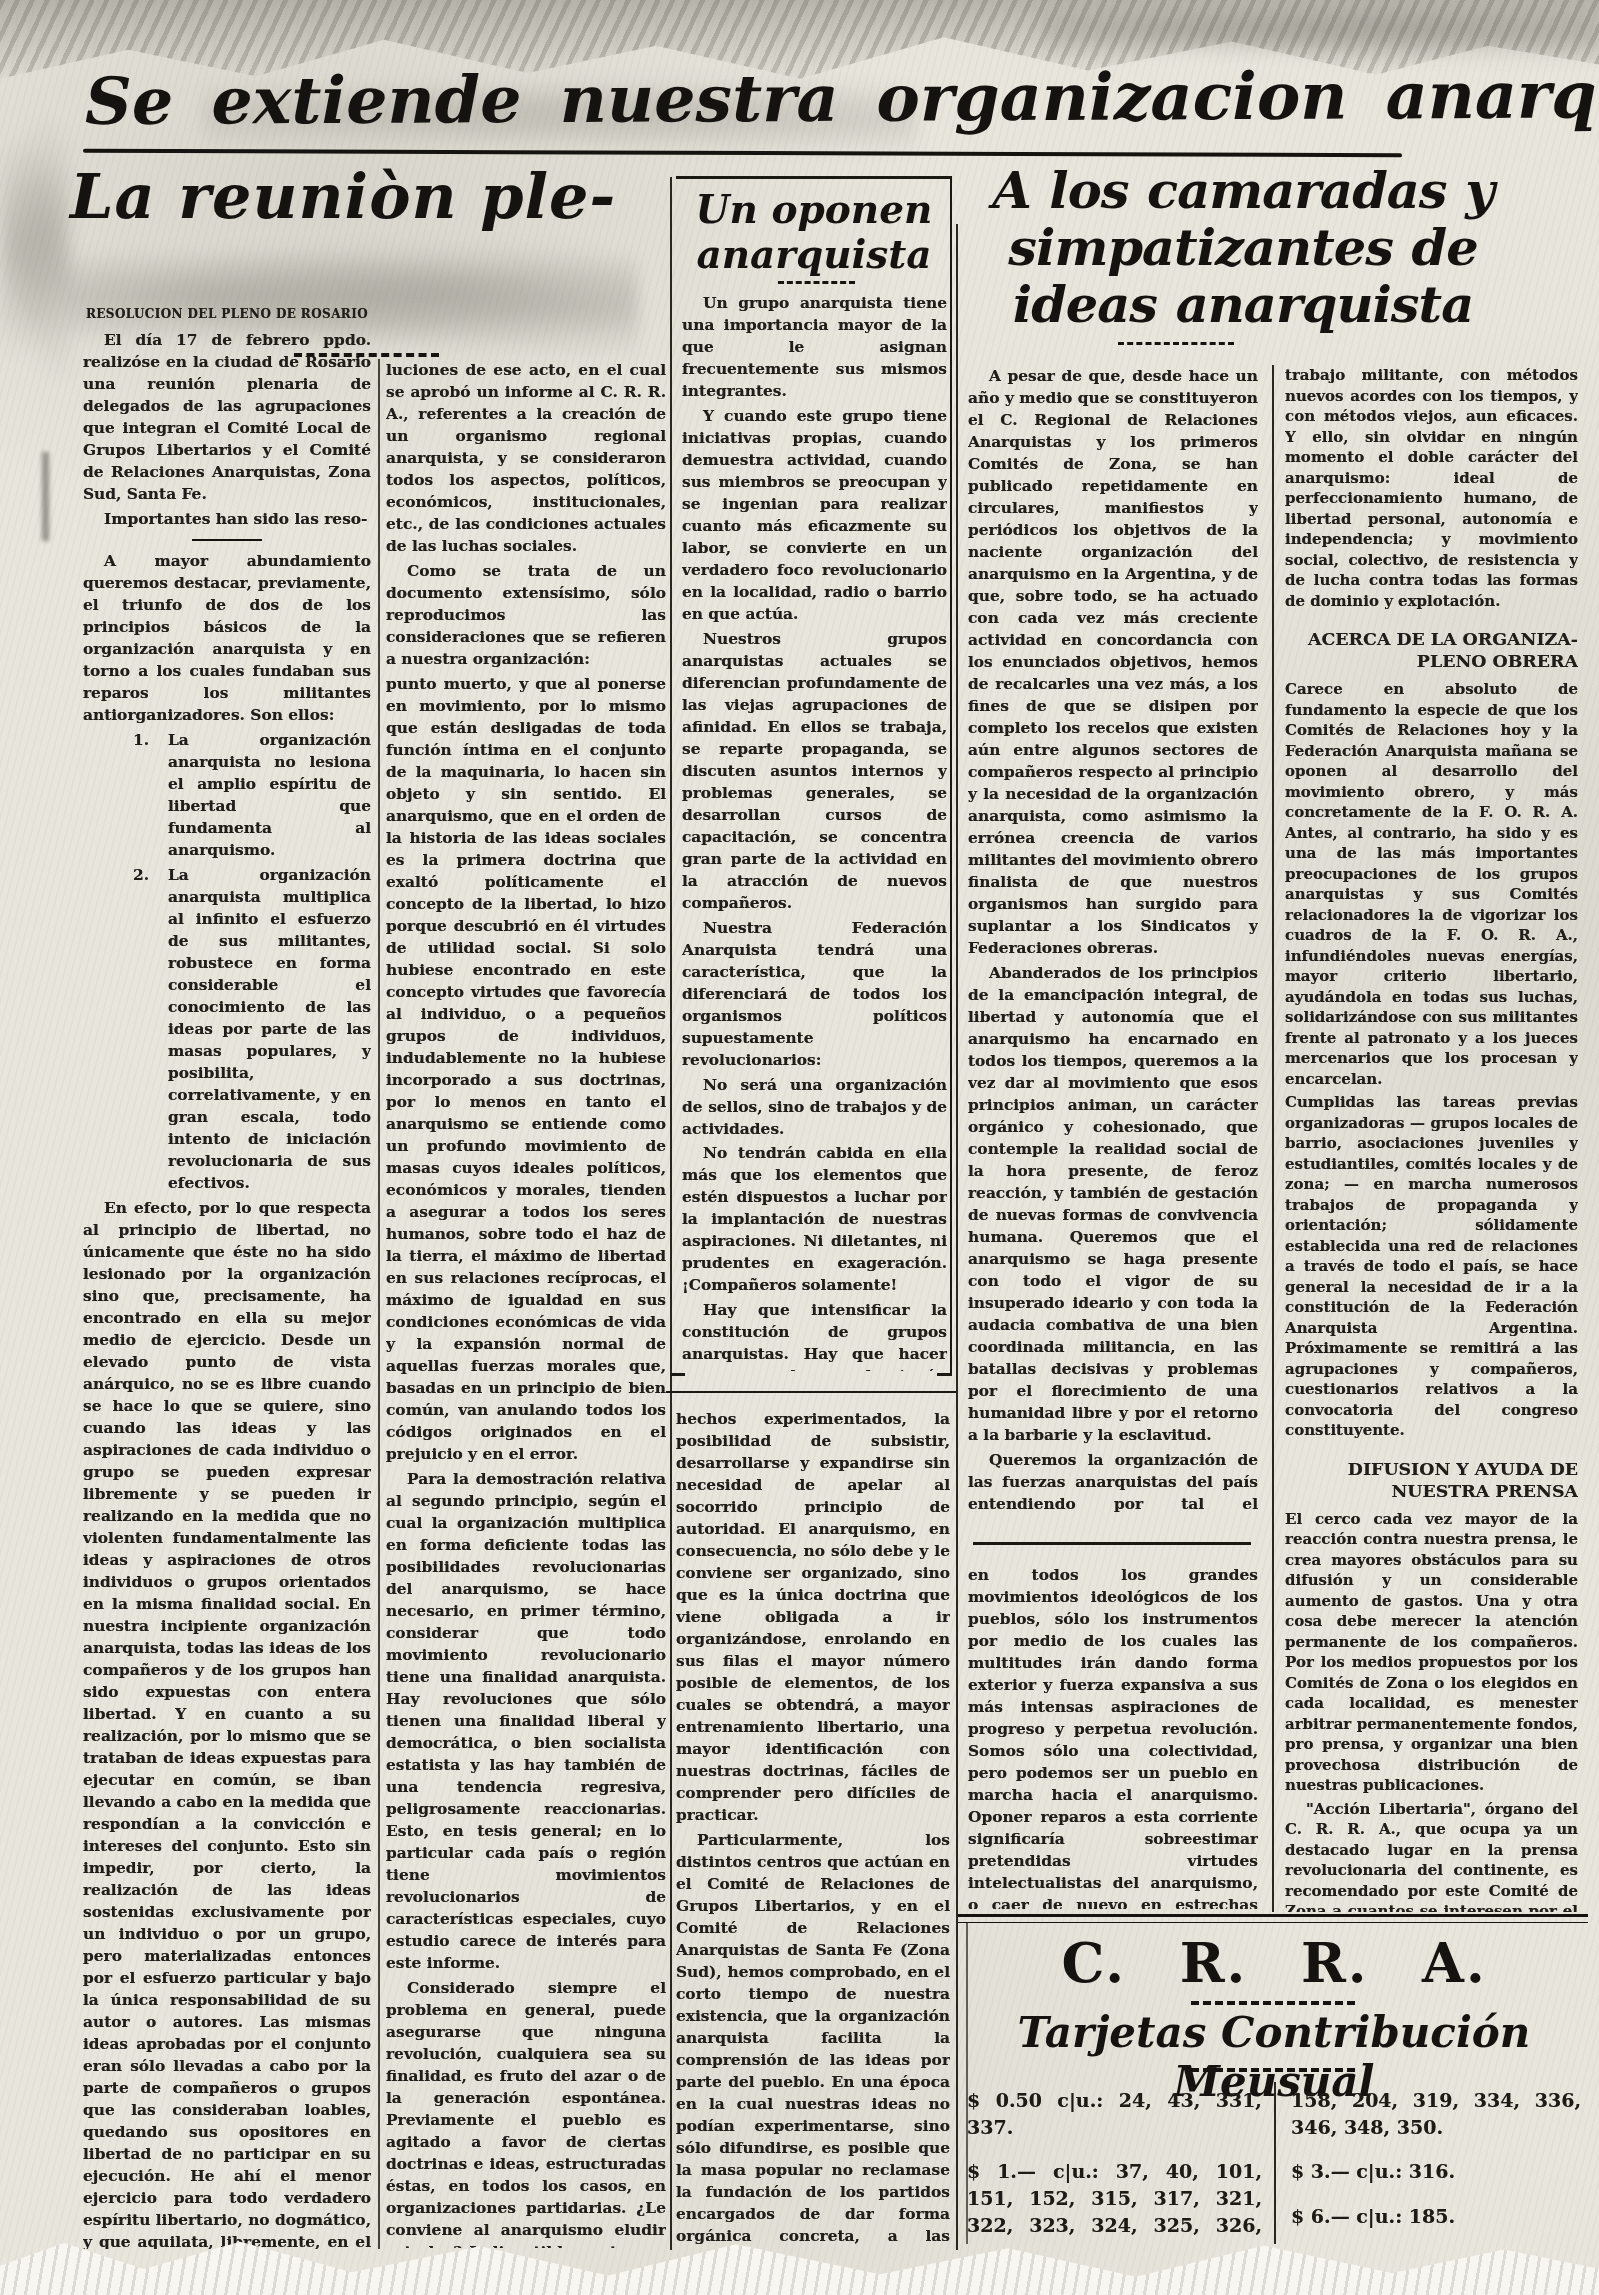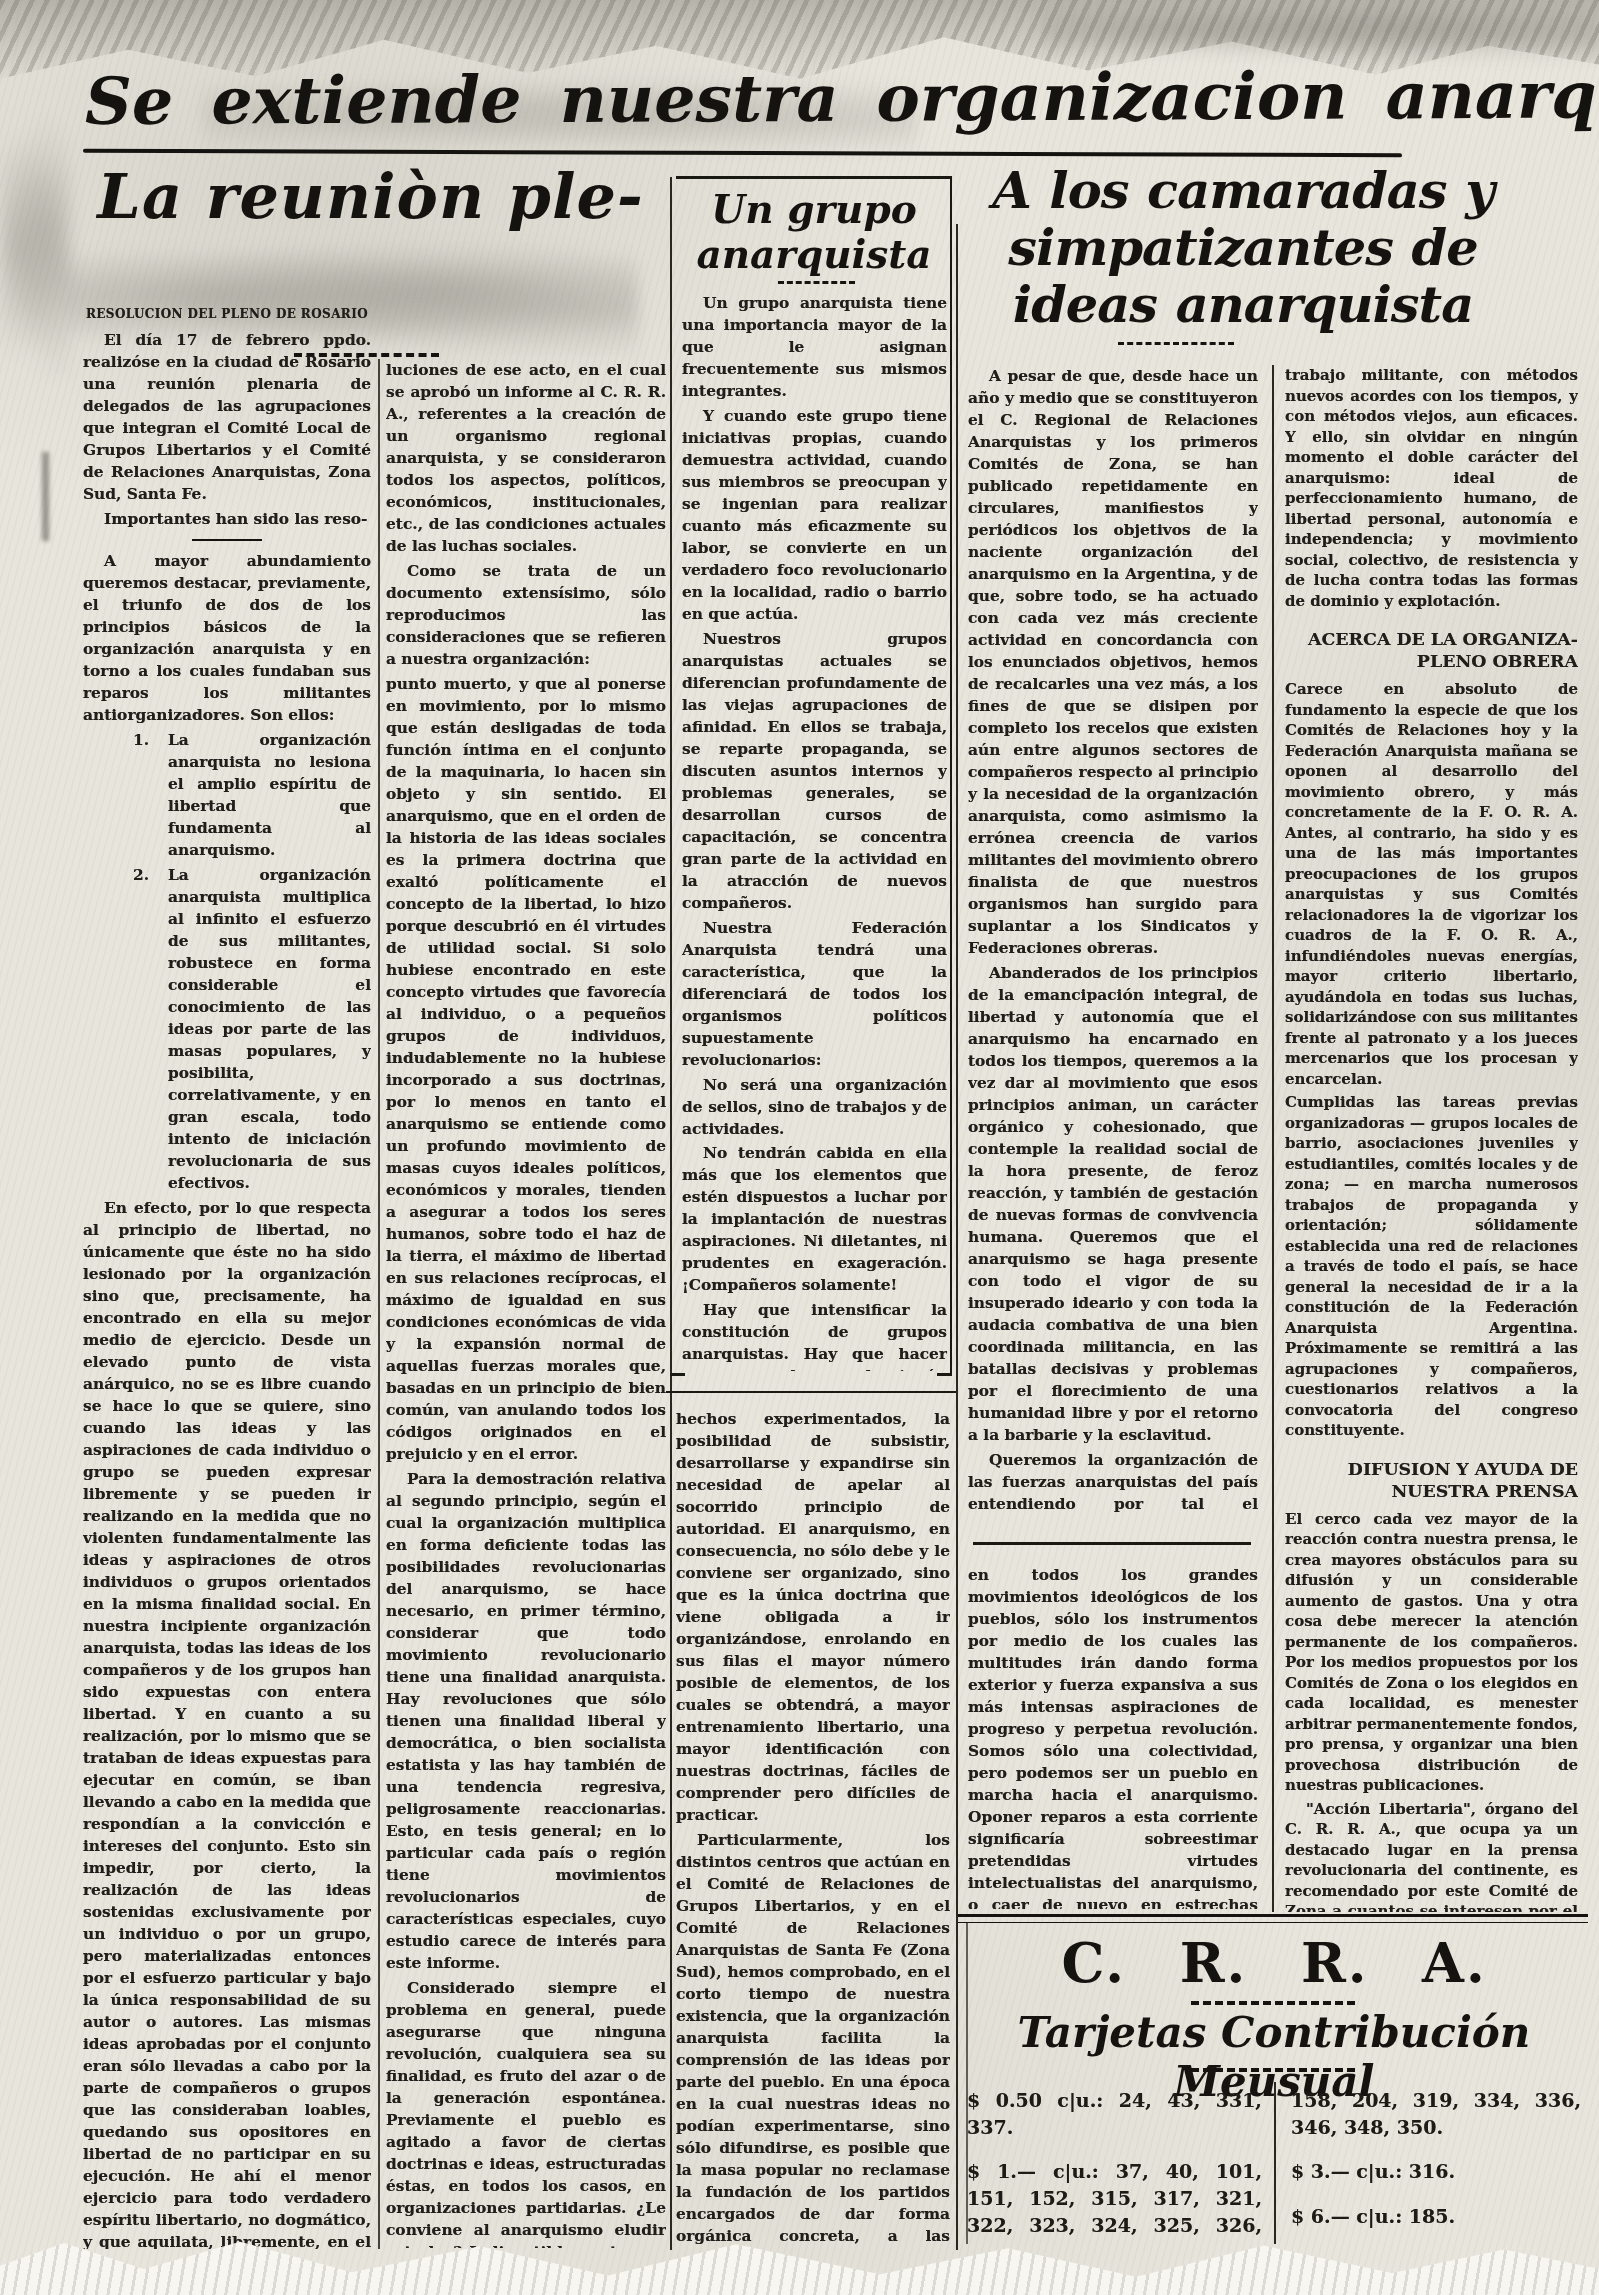--- a/index.html
+++ b/index.html
@@ -42,21 +42,21 @@
 
   .headline{
     position:absolute;left:85px;top:60px;width:1419px;margin:0;
     font-size:65px;font-weight:700;font-style:italic;white-space:nowrap;
     word-spacing:15.4px;letter-spacing:0;transform:rotate(-.25deg);color:#141310;
   }
   .rule{position:absolute;background:#15130f;}
   .headline-rule{left:83px;top:151px;width:1319px;height:3.9px;transform:rotate(.2deg);border-radius:1.9px;}
 
   .ltitle{
-    position:absolute;left:70px;top:160px;width:601px;margin:0;text-align:center;
+    position:absolute;left:70px;top:160px;width:601px;margin:0;
     font-style:italic;font-weight:700;font-size:62px;line-height:73px;color:#141310;letter-spacing:1px;
   }
   .mtitle{
     position:absolute;left:680px;top:187px;width:268px;margin:0;text-align:center;
     font-style:italic;font-weight:700;font-size:39px;line-height:45px;color:#141310;
   }
   .rtitle{
     position:absolute;left:967px;top:162px;width:552px;margin:0;text-align:center;
     font-style:italic;font-weight:700;font-size:51px;line-height:57px;letter-spacing:-1px;word-spacing:1.9px;color:#141310;
   }
@@ -161,21 +161,21 @@
     <p>Como se trata de un documento extensísimo, sólo reproducimos las consideraciones que se refieren a nuestra organización:</p>
     <p class="noindent">punto muerto, y que al ponerse en movimiento, por lo mismo que están desligadas de toda función íntima en el conjunto de la maquinaria, lo hacen sin objeto y sin sentido. El anarquismo, que en el orden de la historia de las ideas sociales es la primera doctrina que exaltó políticamente el concepto de la libertad, lo hizo porque descubrió en él virtudes de utilidad social. Si solo hubiese encontrado en este concepto virtudes que favorecía al individuo, o a pequeños grupos de individuos, indudablemente no la hubiese incorporado a sus doctrinas, por lo menos en tanto el anarquismo se entiende como un profundo movimiento de masas cuyos ideales políticos, económicos y morales, tienden a asegurar a todos los seres humanos, sobre todo el haz de la tierra, el máximo de libertad en sus relaciones recíprocas, el máximo de igualdad en sus condiciones económicas de vida y la expansión normal de aquellas fuerzas morales que, basadas en un principio de bien común, van anulando todos los códigos originados en el prejuicio y en el error.</p>
     <p>Para la demostración relativa al segundo principio, según el cual la organización multiplica en forma deficiente todas las posibilidades revolucionarias del anarquismo, se hace necesario, en primer término, considerar que todo movimiento revolucionario tiene una finalidad anarquista. Hay revoluciones que sólo tienen una finalidad liberal y democrática, o bien socialista estatista y las hay también de una tendencia regresiva, peligrosamente reaccionarias. Esto, en tesis general; en lo particular cada país o región tiene movimientos revolucionarios de características especiales, cuyo estudio carece de interés para este informe.</p>
     <p>Considerado siempre el problema en general, puede asegurarse que ninguna revolución, cualquiera sea su finalidad, es fruto del azar o de la generación espontánea. Previamente el pueblo es agitado a favor de ciertas doctrinas e ideas, estructuradas éstas, en todos los casos, en organizaciones partidarias. ¿Le conviene al anarquismo eludir esta ley? Indiscutiblemente, no. Desorganizado sólo puede inspirar en las masas populares la posibilidad de movimientos aislados, o, a lo sumo, de conatos revolucionarios. Subsiguientemente, toda revolución tiene que desembocar en una nueva organización social. Para que esta nueva organización social sea alguna vez la prestigiada por los anarquistas se hace necesario, indispensable, que ésta vaya ofreciendo en forma inicial, básica, lo que será o podrá ser la sociedad del futuro. Y desde un punto de vista anarquista más riguroso aún, es evidente que en la lucha por imprimir una característica de autodirección a todas las instituciones sociales, que en contra de todo principio estatista tendrá que desarrollar el anarquismo en todo período pre-revolucionario y en forma más intensa aún en plena revolución, es evidente, repetimos, que en esta lucha por la autodirección de las masas revolucionarias, debemos no únicamente ir demostrando, sino también ir robusteciendo la capacidad para la autodirección, ejercitando todas las actividades, revolucionarias y constructivas en organizaciones que afirmen, ante la realidad irrefutable de los</p>
   </div>
 
   <div class="vrule v23"></div>
   <div class="hrule mid-top-rule"></div>
   <div class="hrule mid-right-rule"></div>
   <h2 class="mtitle">
-    <div>Un grupo</div>
+    <div>Un oponen</div>
     <div>anarquista</div>
   </h2>
   <div class="dash mtitle-dash"></div>
 
   <div class="col col3">
     <p>Un grupo anarquista tiene una importancia mayor de la que le asignan frecuentemente sus mismos integrantes.</p>
     <p>Y cuando este grupo tiene iniciativas propias, cuando demuestra actividad, cuando sus miembros se preocupan y se ingenian para realizar cuanto más eficazmente su labor, se convierte en un verdadero foco revolucionario en la localidad, radio o barrio en que actúa.</p>
     <p>Nuestros grupos anarquistas actuales se diferencian profundamente de las viejas agrupaciones de afinidad. En ellos se trabaja, se reparte propaganda, se discuten asuntos internos y problemas generales, se desarrollan cursos de capacitación, se concentra gran parte de la actividad en la atracción de nuevos compañeros.</p>
     <p>Nuestra Federación Anarquista tendrá una característica, que la diferenciará de todos los organismos políticos supuestamente revolucionarios:</p>
     <p>No será una organización de sellos, sino de trabajos y de actividades.</p>

